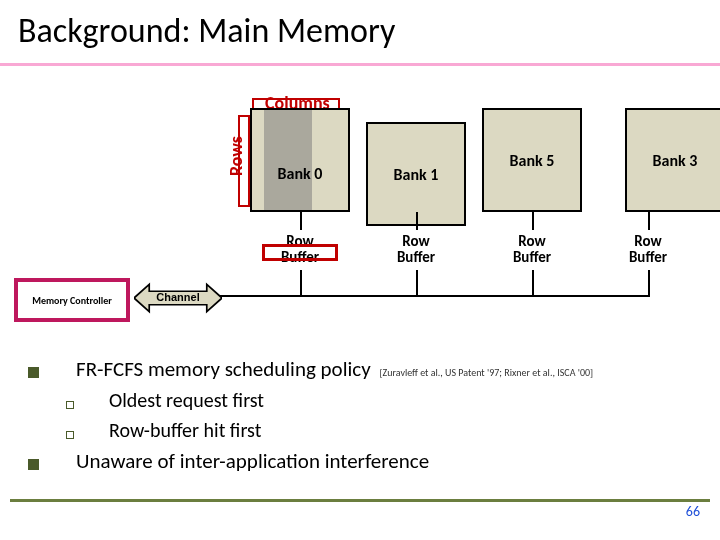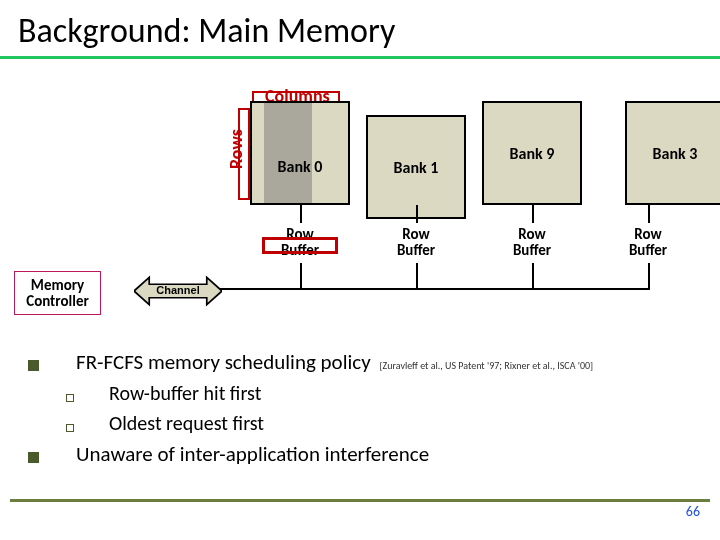--- a/index.html
+++ b/index.html
@@ -7,23 +7,23 @@
     margin: 0;
     width: 720px;
     height: 540px;
     font-family: "Calibri", "Arial", sans-serif;
     background: #fff;
     position: relative;
     overflow: hidden;
   }
   .title {
     font-size: 34px;
-    padding: 10px 18px 5px 18px;
+    padding: 10px 18px 12px 18px;
     color: #000;
-    border-bottom: 3px solid #22c55e;
+    border-bottom: 3px solid #f9a8d4;
   }
   .diagram {
     position: relative;
     width: 100%;
     height: 280px;
   }
   .columns-label {
     position: absolute;
     left: 265px; top: 8px;
     font-weight: bold;
@@ -114,28 +114,28 @@
   .vc3b { left: 648px; top: 204px; height: 26px; }
   .bus {
     position: absolute;
     left: 220px; top: 229px;
     width: 430px; height: 2px;
     background: #000;
   }
   .memctrl {
     position: absolute;
     left: 14px; top: 212px;
-    width: 87px; height: 44px;
-    border: 1px solid #be185d;
+    width: 116px; height: 44px;
+    border: 4px solid #be185d;
     display: flex;
     align-items: center;
     justify-content: center;
     text-align: center;
     font-weight: bold;
-    font-size: 15px;
+    font-size: 10px;
     line-height: 1.1;
   }
   .channel-arrow {
     position: absolute;
     left: 118px; top: 214px;
     width: 104px; height: 36px; padding-left: 16px;
   }
   .channel-arrow svg { width: 100%; height: 100%; }
   .content {
     padding: 4px 28px 0 28px;
@@ -174,21 +174,21 @@
   <div class="rows-label">Rows</div>
   <div class="rows-box"></div>
 
   <div class="bank bank0">
       <span>Bank 0</span>
     </div>
   <div class="bank bank1">
       <span>Bank 1</span>
     </div>
   <div class="bank bank2">
-      <span>Bank 9</span>
+      <span>Bank 5</span>
     </div>
   <div class="bank bank3">
       <span>Bank 3</span>
     </div>
 
   <div class="vconn vc0"></div>
   <div class="vconn vc1"></div>
   <div class="vconn vc2"></div>
   <div class="vconn vc3"></div>
 
@@ -229,25 +229,25 @@
 <div class="content">
   <div class="bullet-row">
     <span class="sq"></span>
     <span>
       <span>FR-FCFS memory scheduling policy</span>
       <span class="cite">[Zuravleff et al., US Patent '97; Rixner et al., ISCA '00]</span>
     </span>
   </div>
   <div class="bullet-row indent1">
     <span class="sq small"></span>
-    <span>Row-buffer hit first</span>
+    <span>Oldest request first</span>
   </div>
   <div class="bullet-row indent1">
     <span class="sq small"></span>
-    <span>Oldest request first</span>
+    <span>Row-buffer hit first</span>
   </div>
   <div class="bullet-row">
     <span class="sq"></span>
     <span>Unaware of inter-application interference</span>
   </div>
 </div>
 
 <div class="bottom-rule"></div>
 <div class="pagenum">66</div>
 

